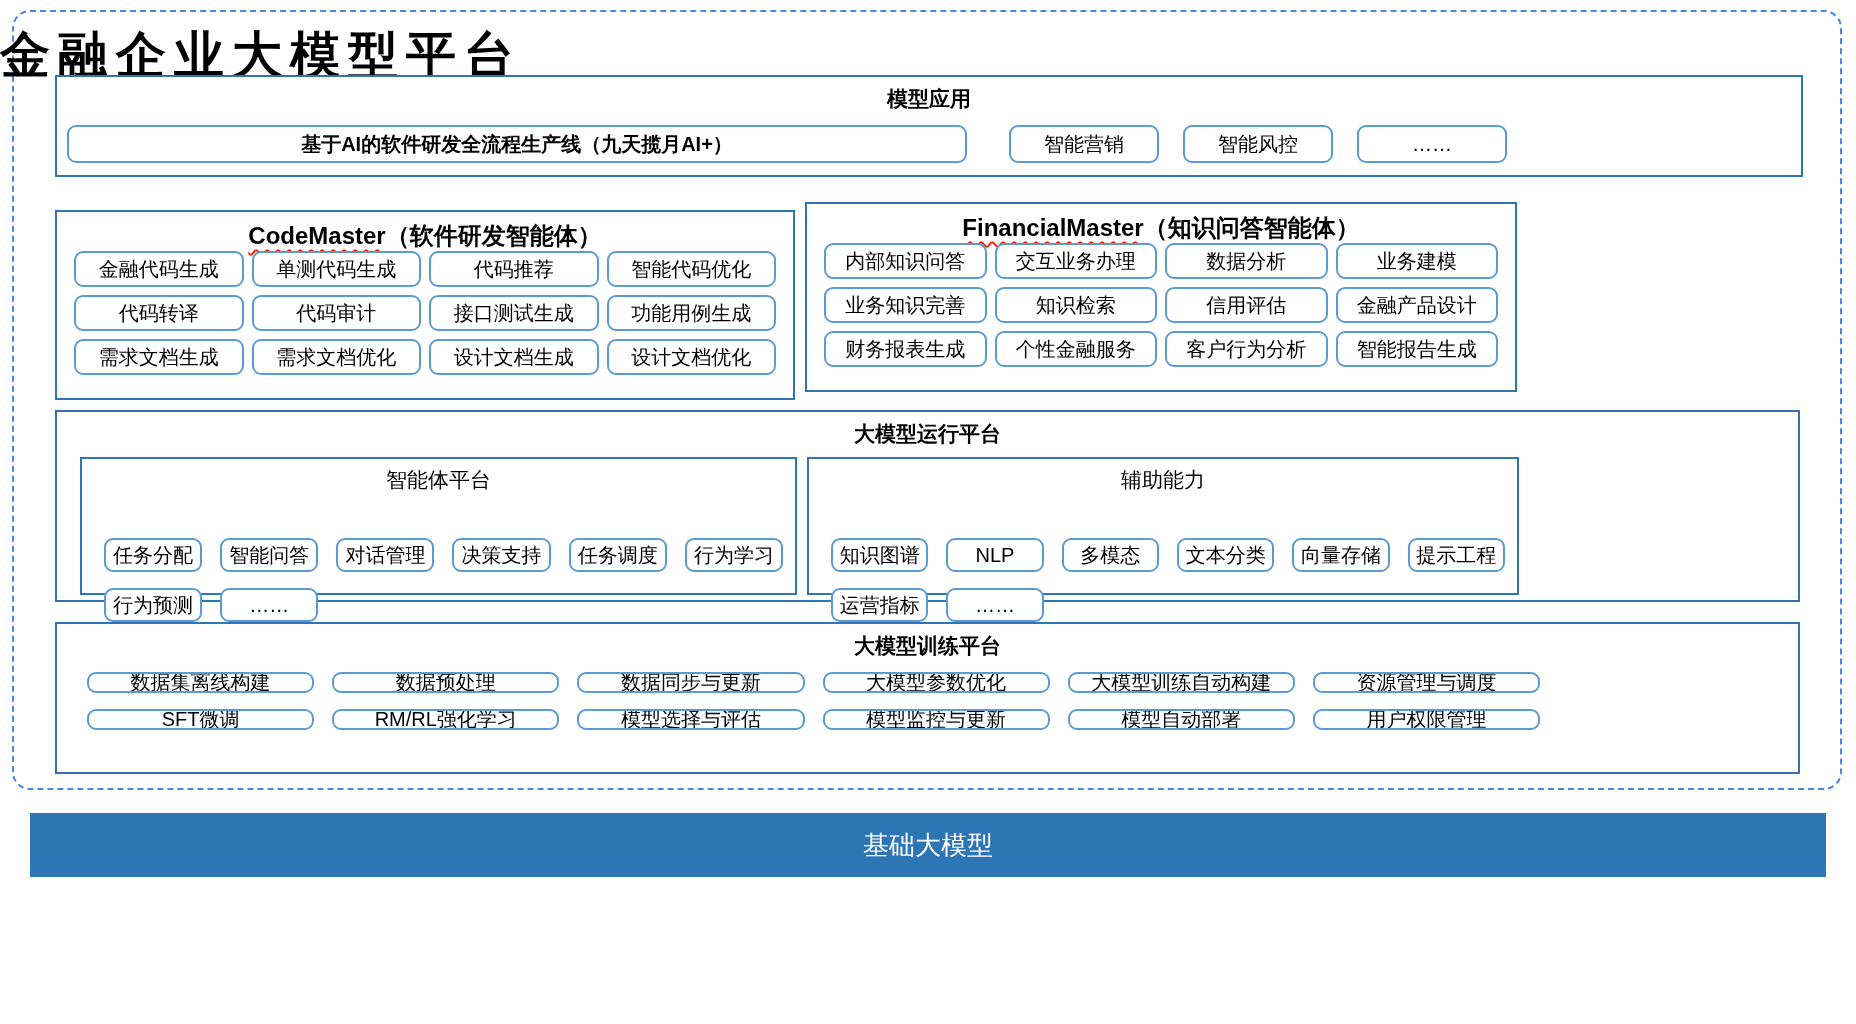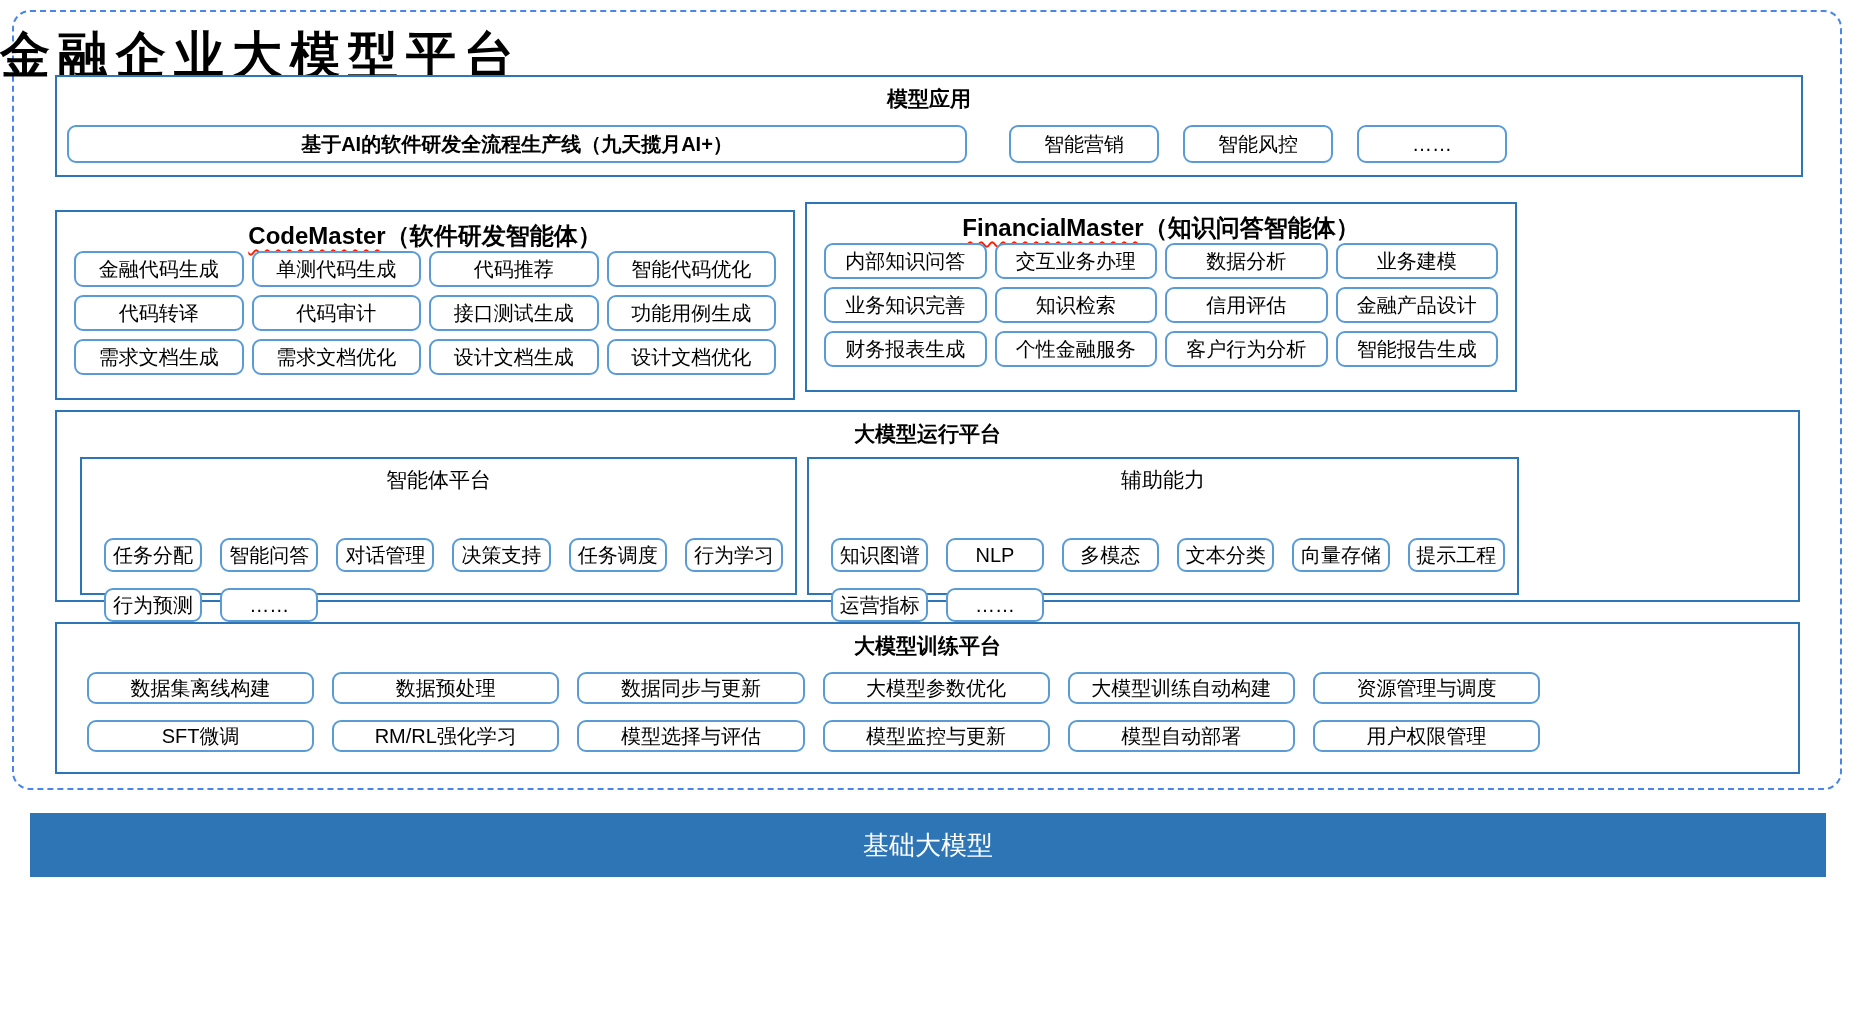--- a/index.html
+++ b/index.html
@@ -52,21 +52,21 @@
   .sub-agent{left:23px;top:45px;width:717px;height:138px;}
   .sub-aux{left:750px;top:45px;width:712px;height:138px;}
   .grid4x2{position:absolute;left:22px;right:12px;top:39px;display:grid;
     grid-template-columns:repeat(6,1fr);column-gap:18px;row-gap:16px;margin-top:40px;}
   .grid4x2 .pill{height:34px;}
 
   
   .sec-train{left:55px;top:622px;width:1745px;height:152px;}
   .grid6x2{position:absolute;left:30px;top:48px;width:1453px;display:grid;
     grid-template-columns:repeat(6,1fr);column-gap:18px;row-gap:16px;}
-  .grid6x2 .pill{height:32px;}
+  .grid6x2 .pill{height:21px;}
 
   
   .base-bar{position:absolute;left:30px;top:813px;width:1796px;height:64px;
     background:var(--base_bar_bg);color:var(--base_bar_text);
     display:flex;align-items:center;justify-content:center;font-size:26px;}
 </style>
 </head>
 <body>
 
 <div class="canvas">

